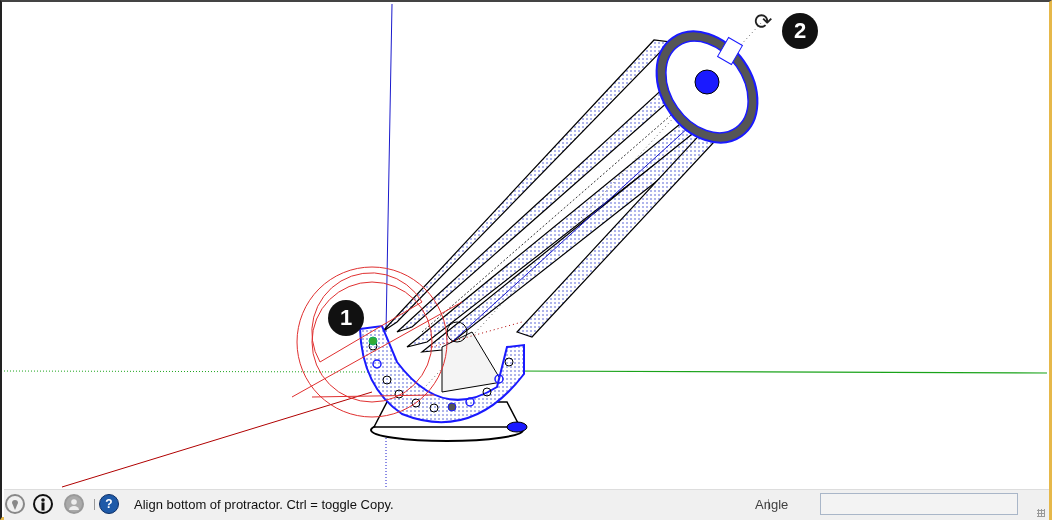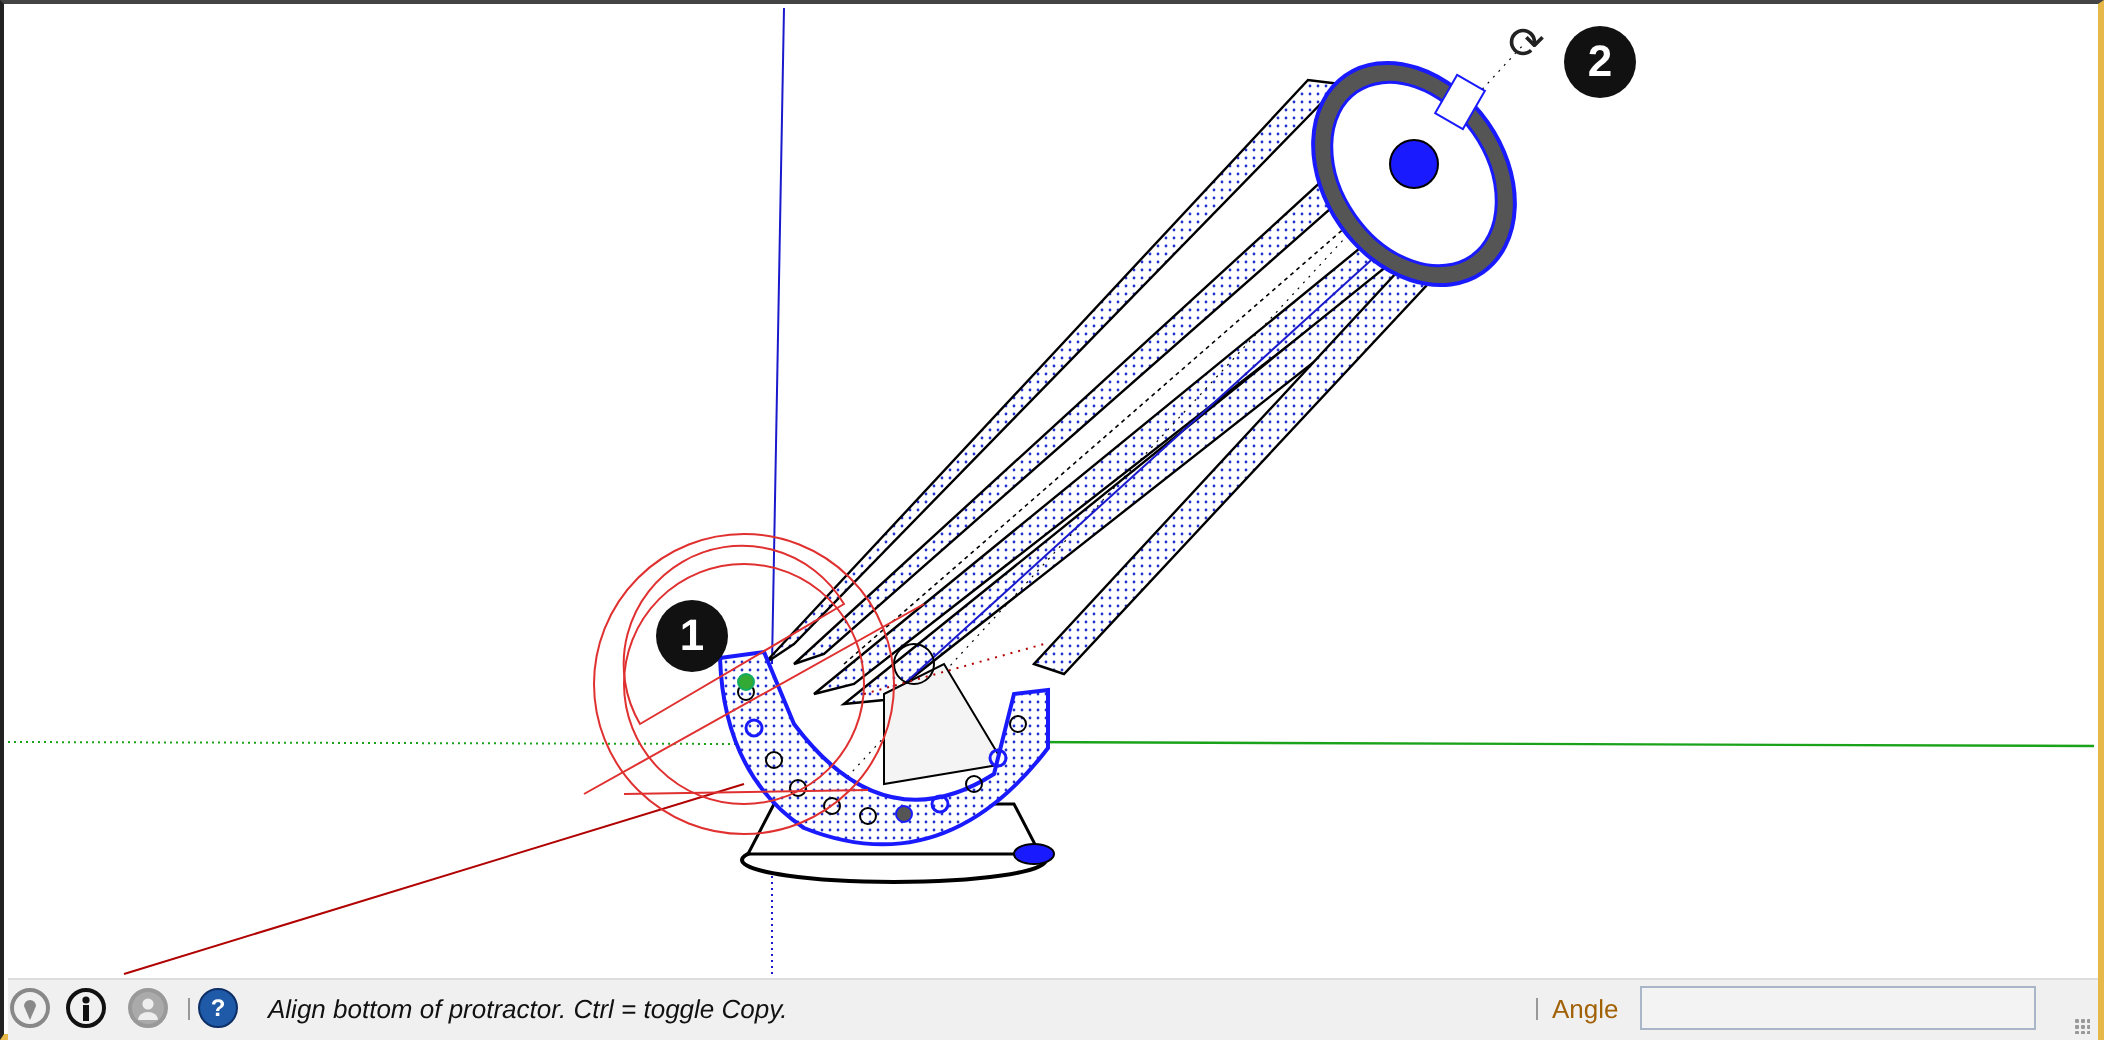--- a/index.html
+++ b/index.html
@@ -2,22 +2,22 @@
 <html><head>
 <meta charset="utf-8">
 <style>
   html,body{margin:0;padding:0;}
   body{width:1052px;height:520px;position:relative;overflow:hidden;background:#fff;font-family:"Liberation Sans",sans-serif;}
   .frame{position:absolute;left:0;top:0;width:1052px;height:520px;box-sizing:border-box;border-top:2px solid #444;border-left:2px solid #222;border-right:3px solid #e6b84a;border-bottom:3px solid #e6b84a;}
   .viewport{position:absolute;left:2px;top:2px;width:1045px;height:485px;background:#fff;overflow:hidden;}
   .statusbar{position:absolute;left:2px;top:487px;width:1045px;height:30px;background:#f0f0f0;border-top:1px solid #ddd;}
   .sb-icon{position:absolute;top:4px;width:20px;height:20px;border-radius:50%;box-sizing:border-box;display:flex;align-items:center;justify-content:center;font-size:12px;font-weight:bold;}
   .sep{position:absolute;top:9px;width:1px;height:11px;background:#999;}
-  .status-text{position:absolute;left:130px;top:7px;font-size:13px;color:#111;font-style:italic;}
-  .angle-label{position:absolute;left:772px;top:7px;font-size:13px;color:#a16207;}
+  .status-text{position:absolute;left:130px;top:7px;font-size:13px;color:#111;}
+  .angle-label{position:absolute;left:751px;top:7px;font-size:13px;color:#404040;}
   .angle-input{position:absolute;left:816px;top:3px;width:198px;height:22px;box-sizing:border-box;border:1px solid #a9b6c8;background:#f3f3f3;font-family:"Liberation Sans",sans-serif;font-size:13px;padding:0 4px;}
   .grip{position:absolute;right:4px;bottom:3px;width:8px;height:8px;background:radial-gradient(circle,#999 1px,transparent 1.2px) 0 0/3px 3px;}
   .callout{position:absolute;width:36px;height:36px;border-radius:50%;background:#111;color:#fff;font-weight:bold;font-size:22px;display:flex;align-items:center;justify-content:center;}
 </style>
 </head>
 <body>
 
 <div class="frame">
   <div class="viewport">
     <svg width="1045" height="485" viewBox="2 2 1045 485">

